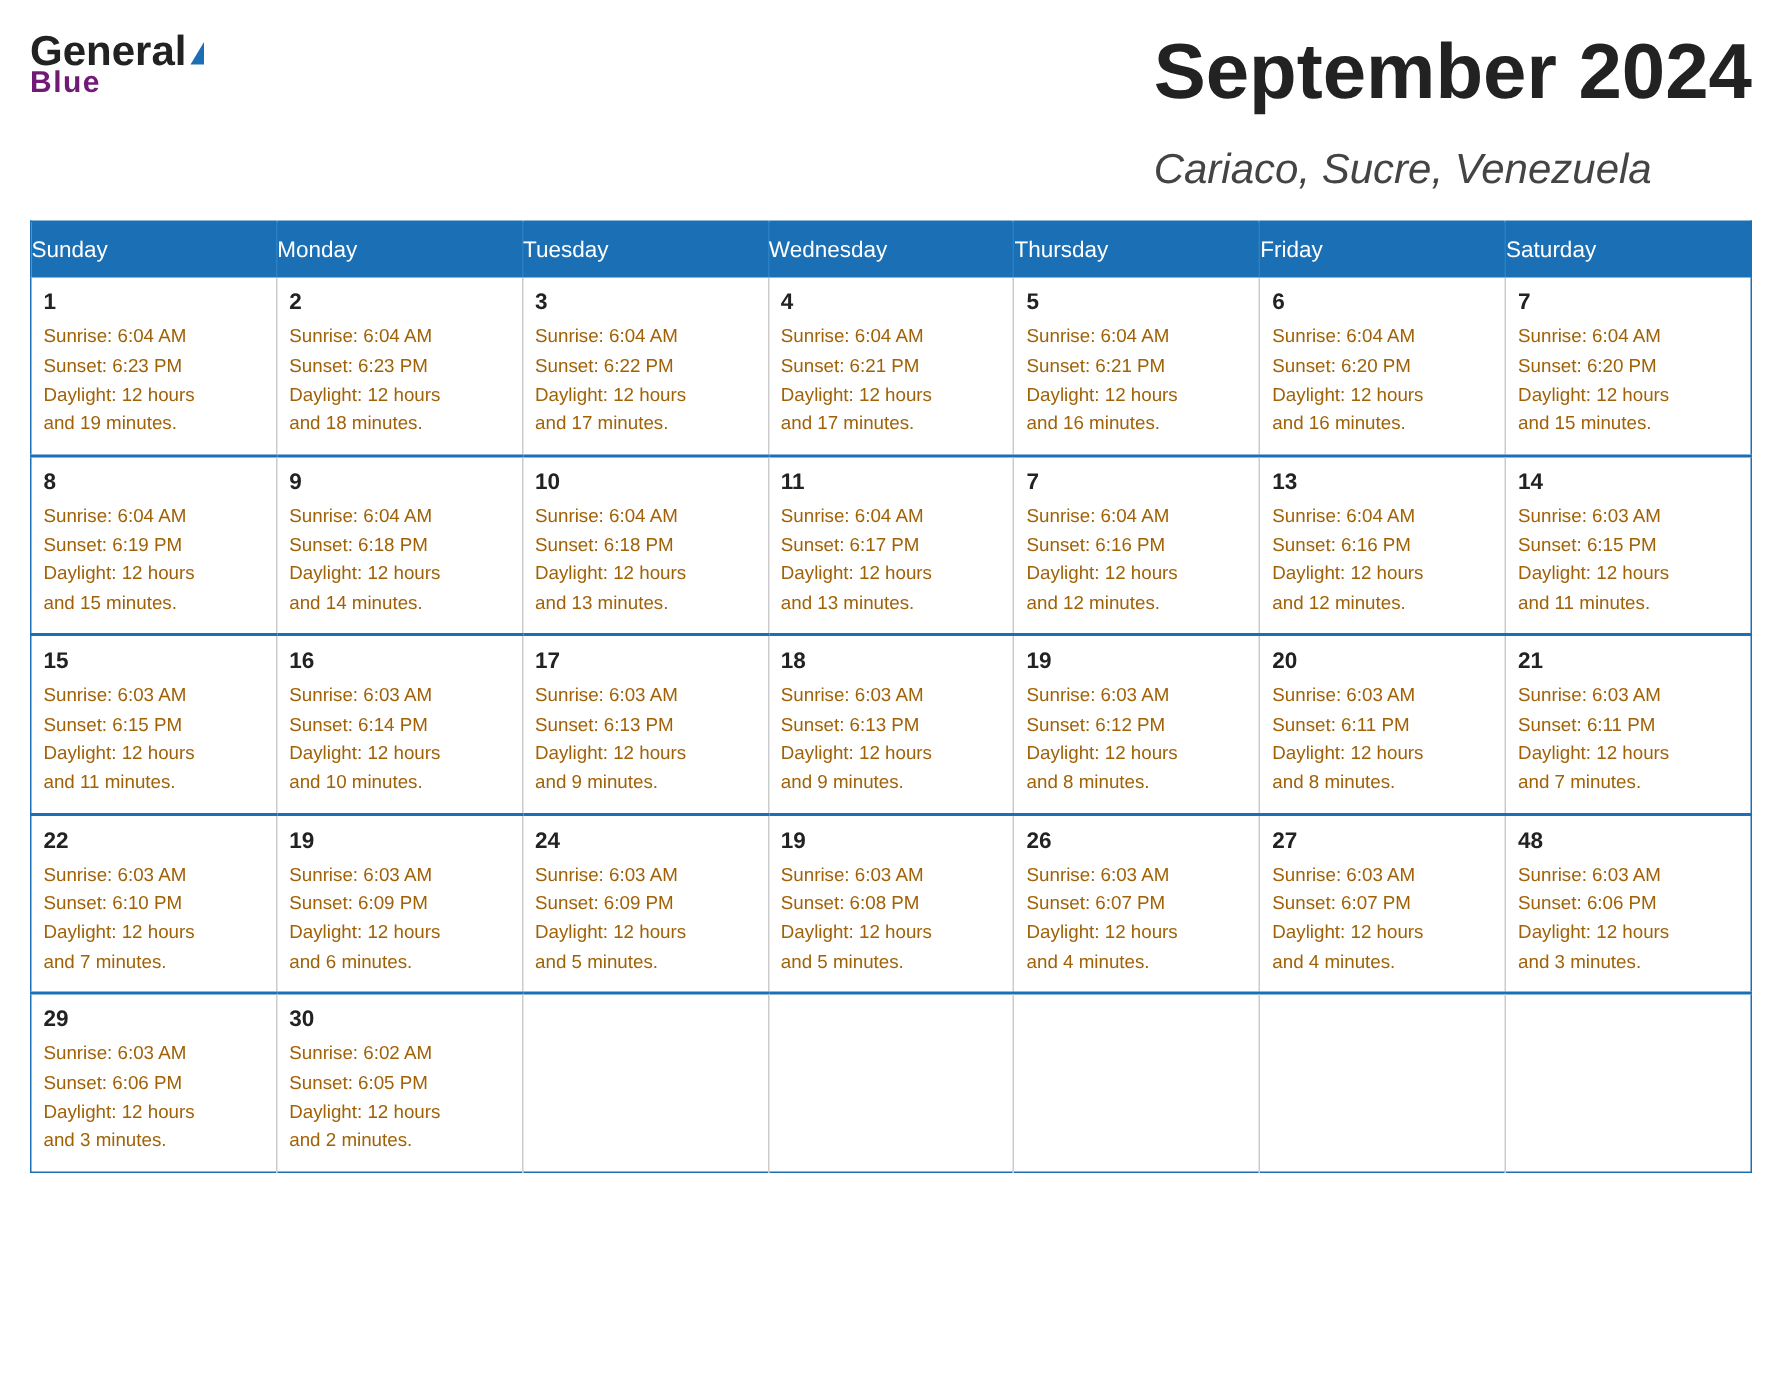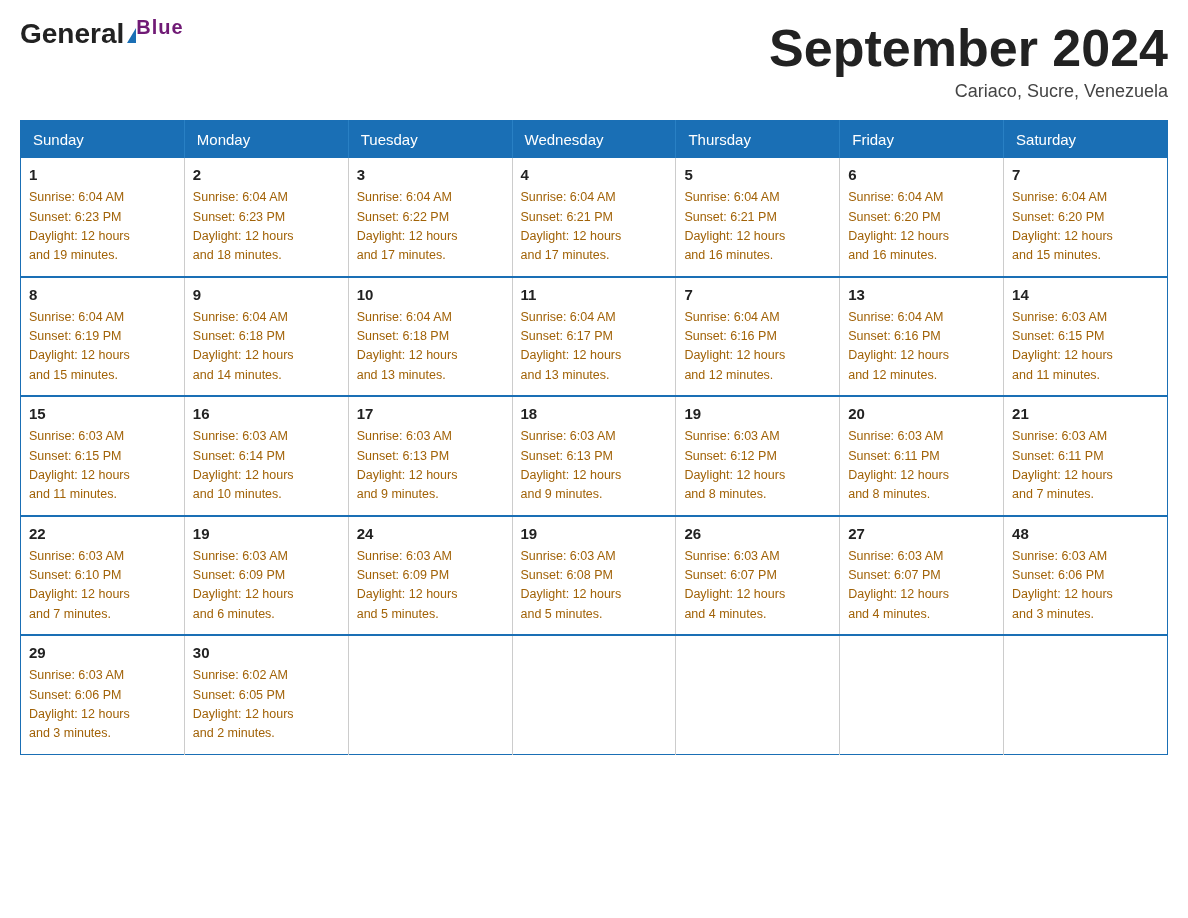--- a/index.html
+++ b/index.html
@@ -12,62 +12,62 @@
       min-height: 918px;
     }
     .header {
       display: flex;
       justify-content: space-between;
       align-items: flex-start;
       margin-bottom: 18px;
     }
     .logo {
       display: flex;
-      flex-direction: row;
+      flex-direction: column;
       align-items: flex-start;
     }
     .logo-text {
       font-size: 28px;
       font-weight: bold;
       color: #222;
       line-height: 1;
     }
     .logo-text span {
       color: #1a6fb5;
     }
     .logo-blue-line {
       color: #701a75;
       font-size: 20px;
       font-weight: bold;
       margin-top: -4px;
       letter-spacing: 1px;
     }
     .title-block {
-      text-align: right;
     }
     .main-title {
       font-size: 52px;
       font-weight: bold;
       color: #222;
       line-height: 1.1;
     }
     .subtitle {
-      font-size: 18px;
+      font-size: 28px;
       color: #444;
-      margin-top: 4px;
+      margin-top: 20px;
+      font-style: italic;
     }
     .calendar {
       width: 100%;
       border-collapse: collapse;
       border: 1px solid #1a6fb5;
     }
     .calendar th {
       background: #1a6fb5;
       color: #fff;
-      padding: 10px 12px;
+      padding: 10px 0;
       text-align: left;
       font-size: 15px;
       font-weight: normal;
       border-right: 1px solid #2980c4;
     }
     .calendar th:last-child {
       border-right: none;
     }
     .calendar td {
       vertical-align: top;

